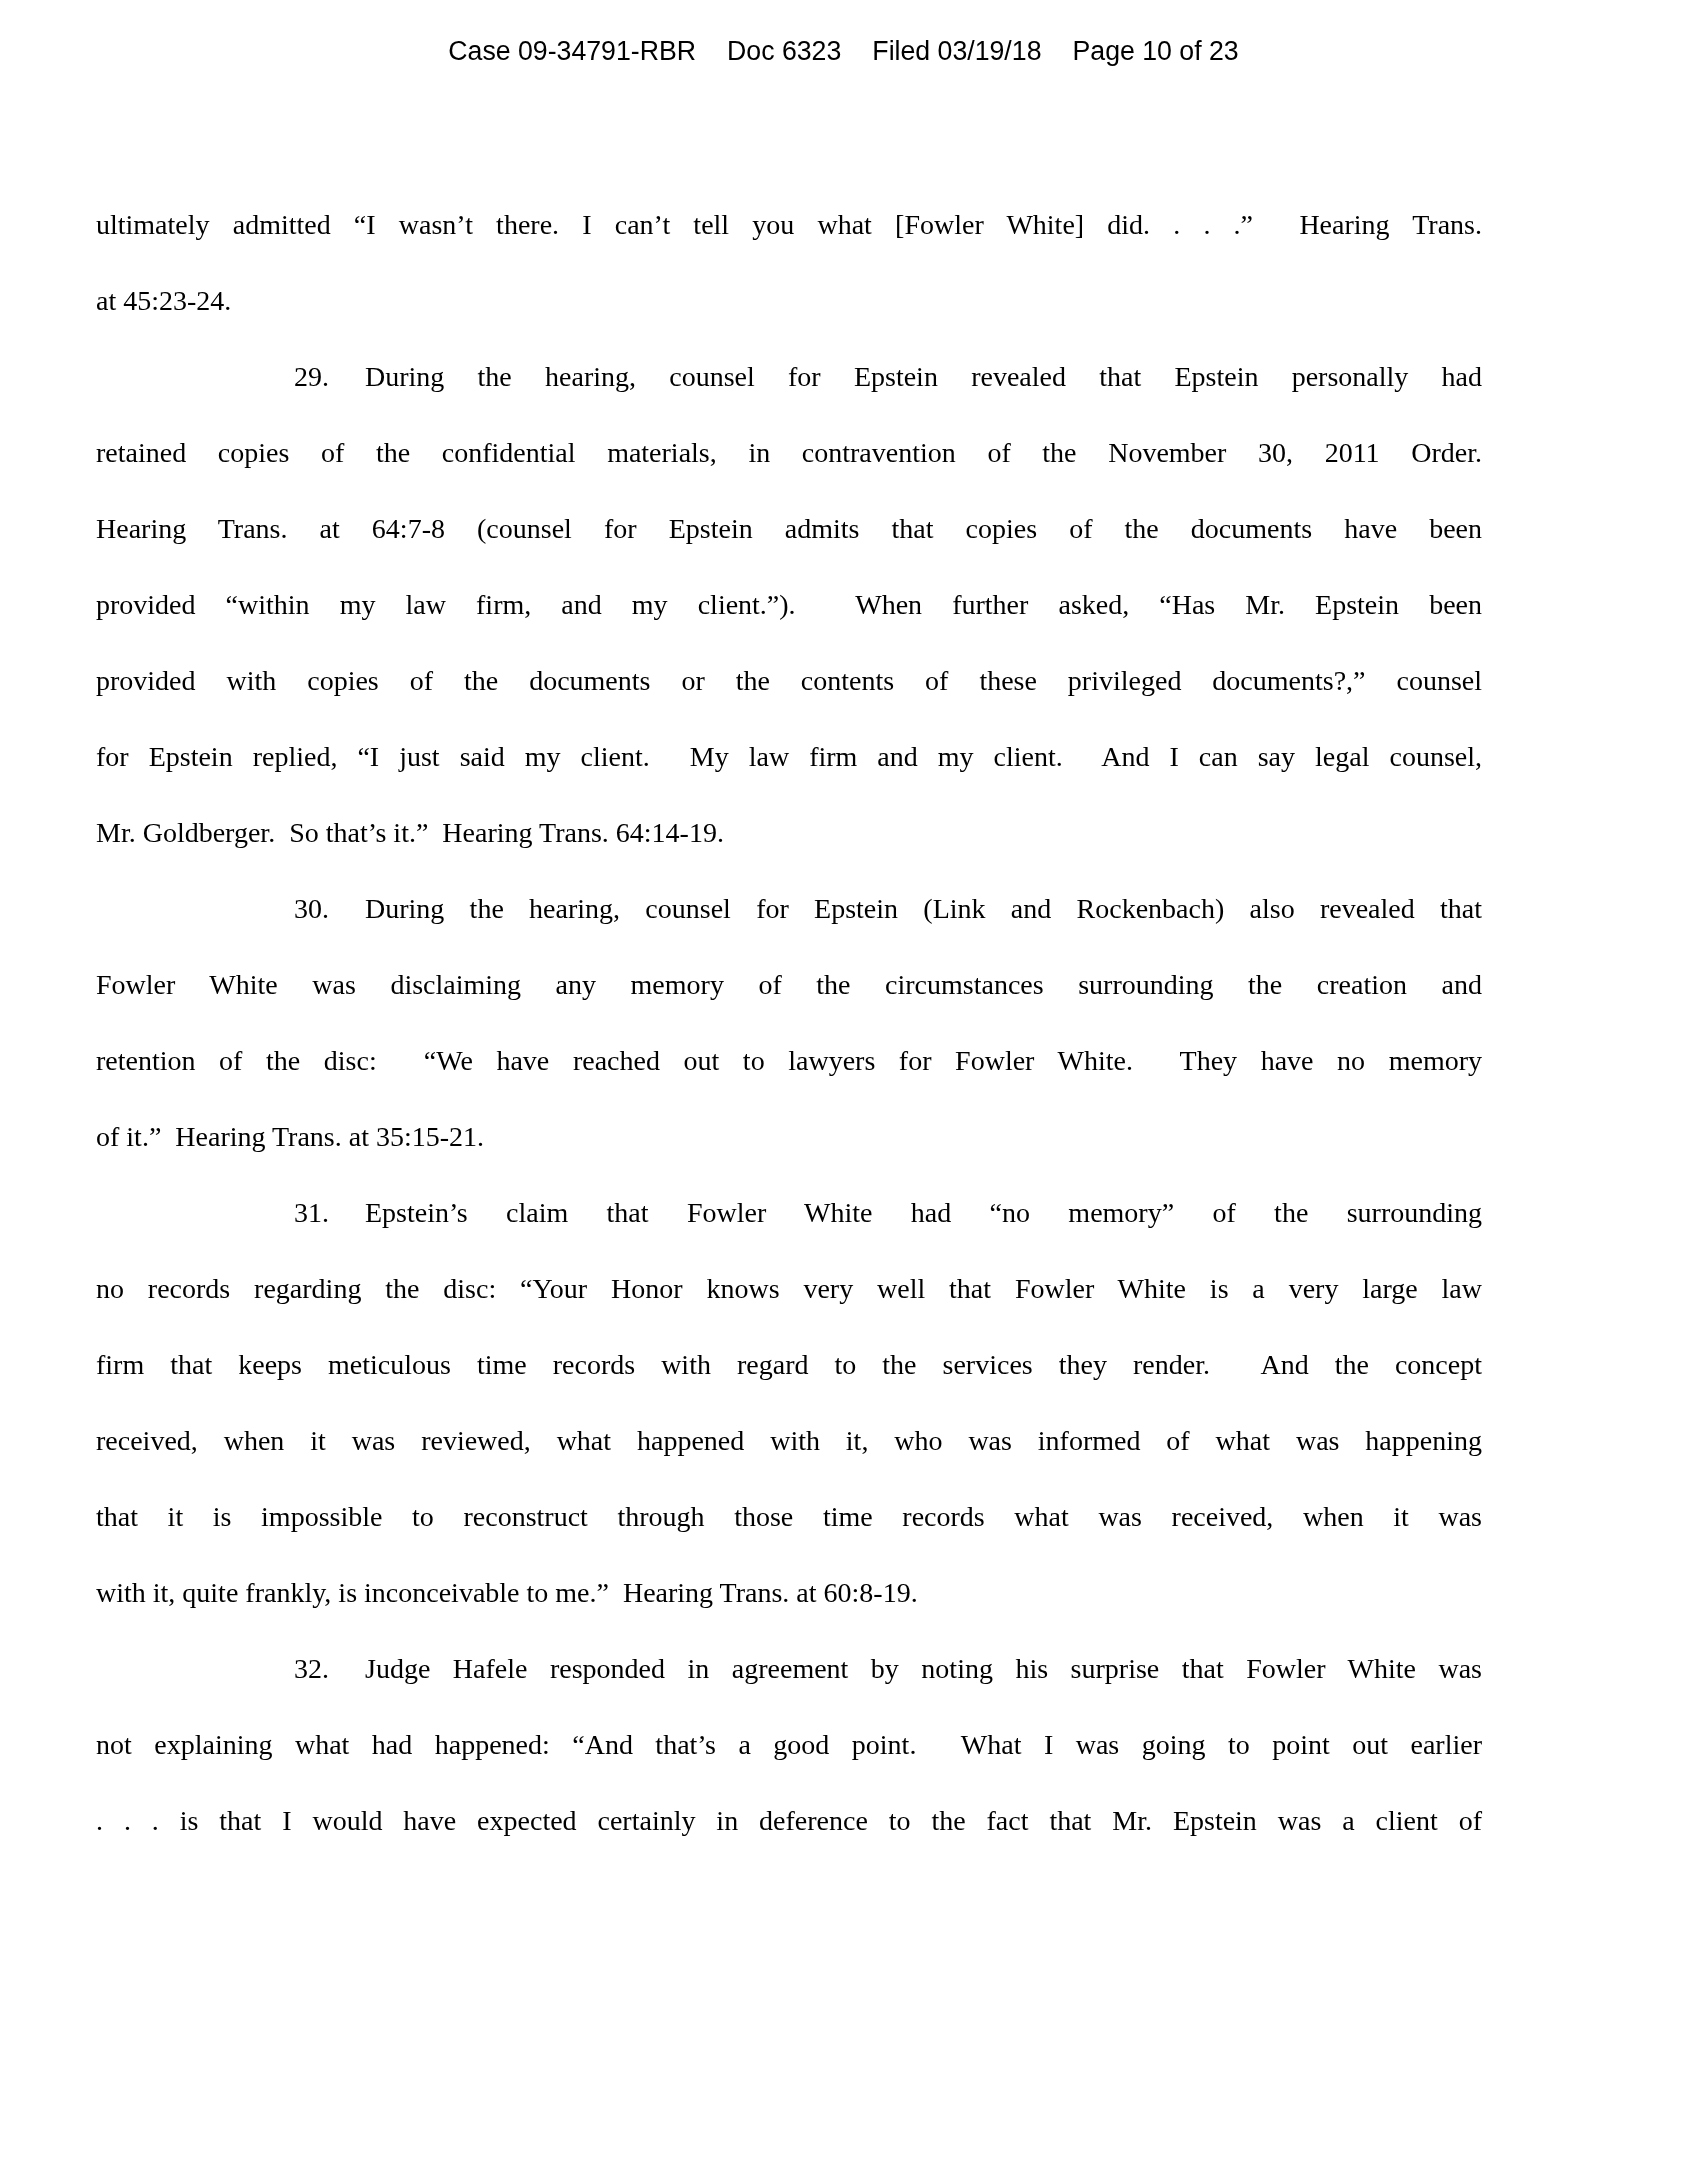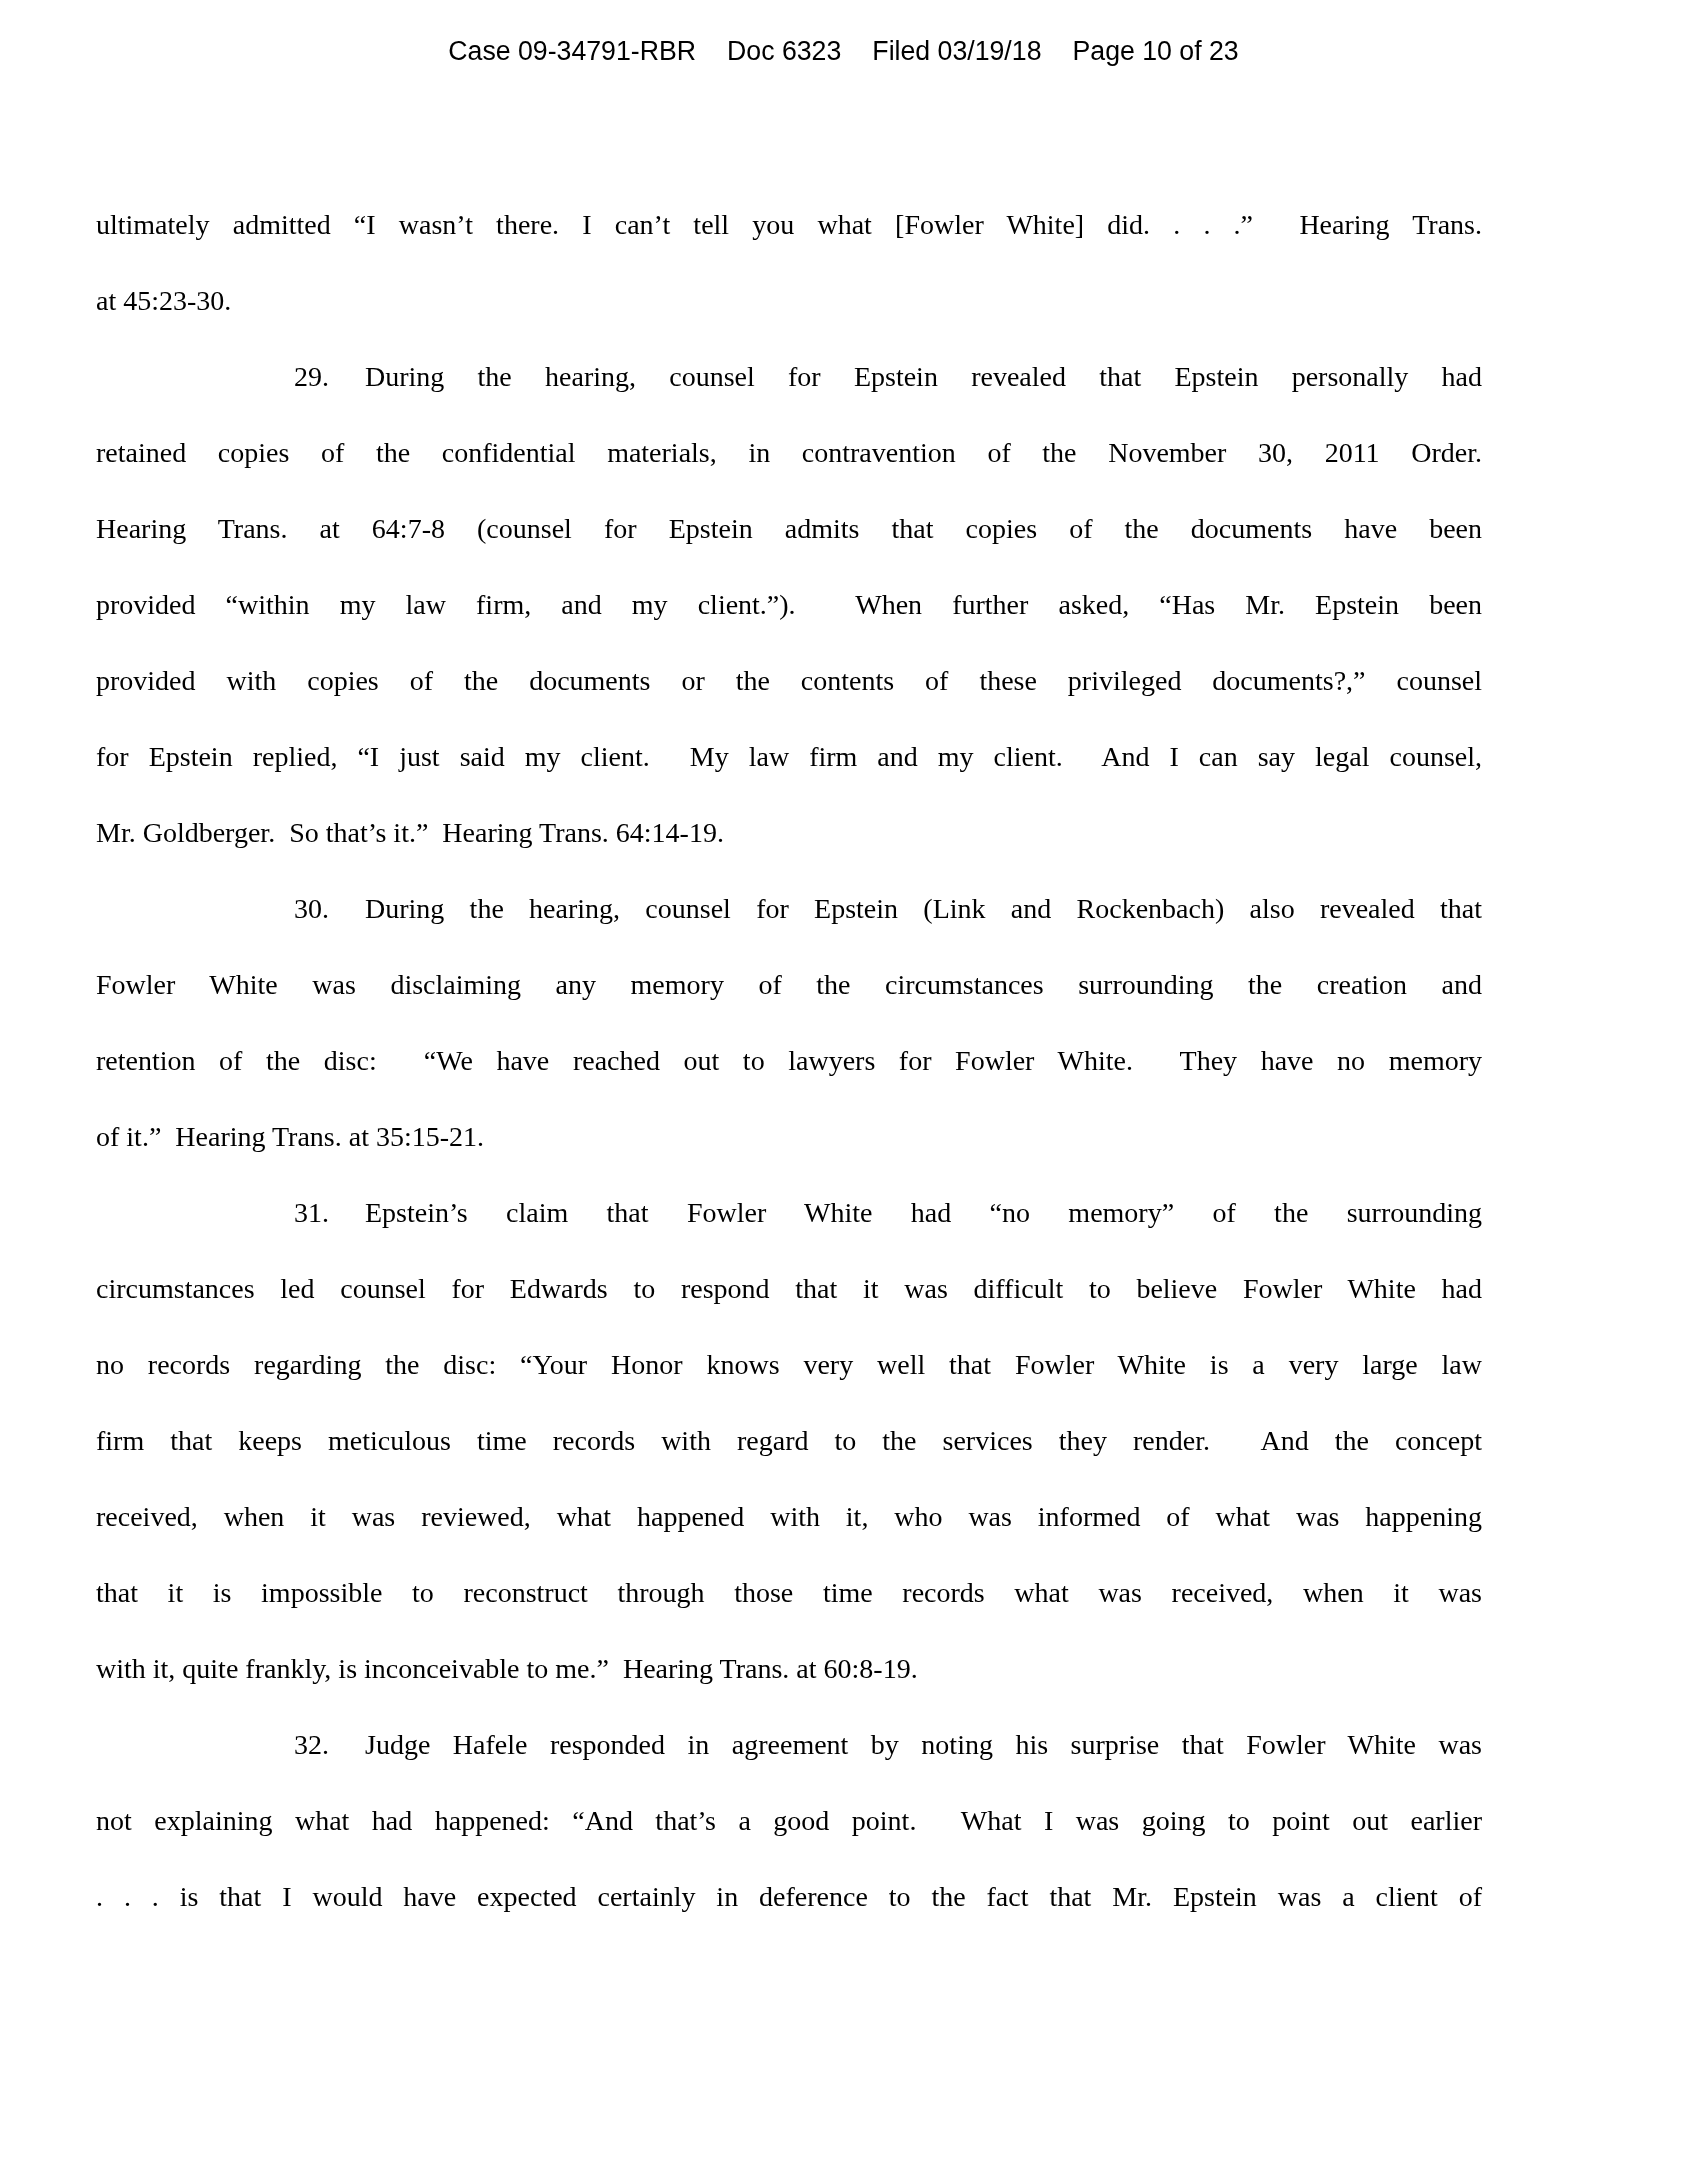--- a/index.html
+++ b/index.html
@@ -54,34 +54,33 @@
 <div class="page">
   <div class="stamp-header">
     <span>Case 09-34791-RBR</span>
     <span>Doc 6323</span>
     <span>Filed 03/19/18</span>
     <span>Page 10 of 23</span>
   </div>
 
   <div class="doc-body" id="doc-body">
       <div class="line j">ultimately admitted “I wasn’t there. I can’t tell you what [Fowler White] did. . . .”  Hearing Trans.</div>
-      <div class="line">at 45:23-30.</div>
+      <div class="line">at 45:23-24.</div>
       <div class="line j p1"><span>29.</span><span class="tab"></span>During the hearing, counsel for Epstein revealed that Epstein personally had</div>
       <div class="line j">retained copies of the confidential materials, in contravention of the November 30, 2011 Order.</div>
       <div class="line j">Hearing Trans. at 64:7-8 (counsel for Epstein admits that copies of the documents have been</div>
       <div class="line j">provided “within my law firm, and my client.”).  When further asked, “Has Mr. Epstein been</div>
       <div class="line j">provided with copies of the documents or the contents of these privileged documents?,” counsel</div>
       <div class="line j">for Epstein replied, “I just said my client.  My law firm and my client.  And I can say legal counsel,</div>
       <div class="line">Mr. Goldberger.  So that’s it.”  Hearing Trans. 64:14-19.</div>
       <div class="line j p1"><span>30.</span><span class="tab"></span>During the hearing, counsel for Epstein (Link and Rockenbach) also revealed that</div>
       <div class="line j">Fowler White was disclaiming any memory of the circumstances surrounding the creation and</div>
       <div class="line j">retention of the disc:  “We have reached out to lawyers for Fowler White.  They have no memory</div>
       <div class="line">of it.”  Hearing Trans. at 35:15-21.</div>
       <div class="line j p1"><span>31.</span><span class="tab"></span>Epstein’s claim that Fowler White had “no memory” of the surrounding</div>
-      <div class="line j">circumstances led counsel for Edwards to respond that it was difficult to believe Fowler White had</div>
       <div class="line j">no records regarding the disc: “Your Honor knows very well that Fowler White is a very large law</div>
       <div class="line j">firm that keeps meticulous time records with regard to the services they render.  And the concept</div>
       <div class="line j">received, when it was reviewed, what happened with it, who was informed of what was happening</div>
       <div class="line j">that it is impossible to reconstruct through those time records what was received, when it was</div>
       <div class="line">with it, quite frankly, is inconceivable to me.”  Hearing Trans. at 60:8-19.</div>
       <div class="line j p1"><span>32.</span><span class="tab"></span>Judge Hafele responded in agreement by noting his surprise that Fowler White was</div>
       <div class="line j">not explaining what had happened: “And that’s a good point.  What I was going to point out earlier</div>
       <div class="line j">. . . is that I would have expected certainly in deference to the fact that Mr. Epstein was a client of</div>
     </div>
 

